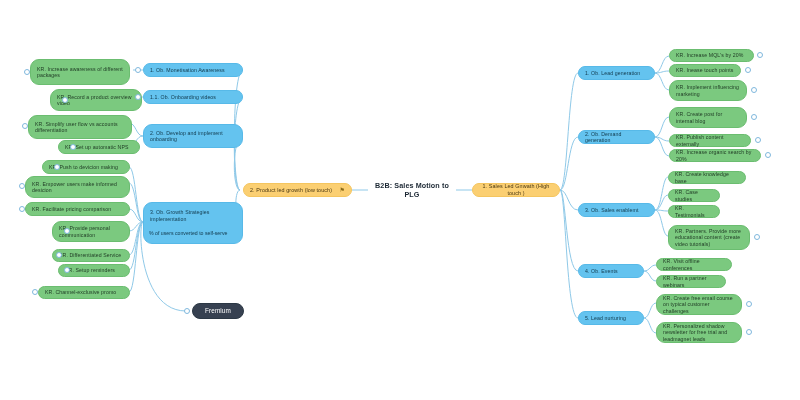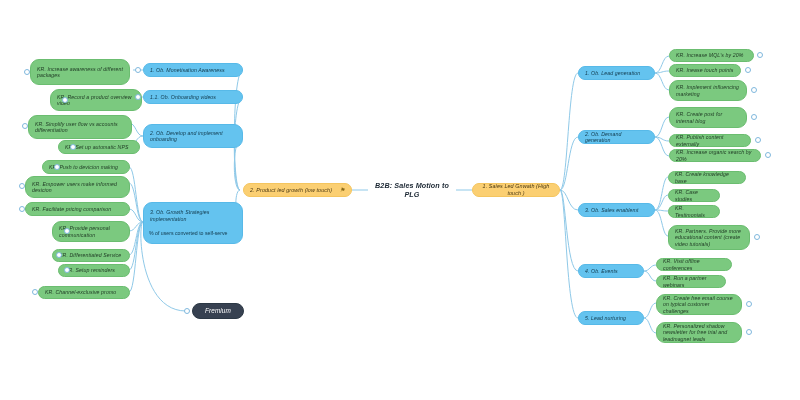--- a/index.html
+++ b/index.html
@@ -11,21 +11,20 @@
   #canvas{position:absolute;left:0;top:0;width:800px;height:400px;}
   svg.links{position:absolute;left:0;top:0;width:800px;height:400px;pointer-events:none;}
   .node{
     position:absolute;box-sizing:border-box;
     border-radius:9px;
     display:flex;align-items:center;
     padding:3px 6px;
     line-height:1.25;
     color:#2f3b45;
     letter-spacing:0.1px;
-    font-style:italic;
     -webkit-font-smoothing:antialiased;
   }
   .node.green{background:#7bc97f;border:1px solid #6bbd70;color:#1f3a24;}
   .node.blue{background:#64c3ef;border:1px solid #57b9e8;color:#123a4d;}
   .node.orange{background:#fbcf72;border:1px solid #f4c55f;color:#4a3812;}
   .node.dark{background:#374151;border:1px solid #2c3845;color:#ffffff;justify-content:center;}
   .node.plain{background:transparent;border:none;color:#1b2733;justify-content:center;text-align:center;font-weight:bold;}
   .node span.txt{display:block;width:100%;}
   .dot{
     position:absolute;width:7px;height:7px;border-radius:50%;

